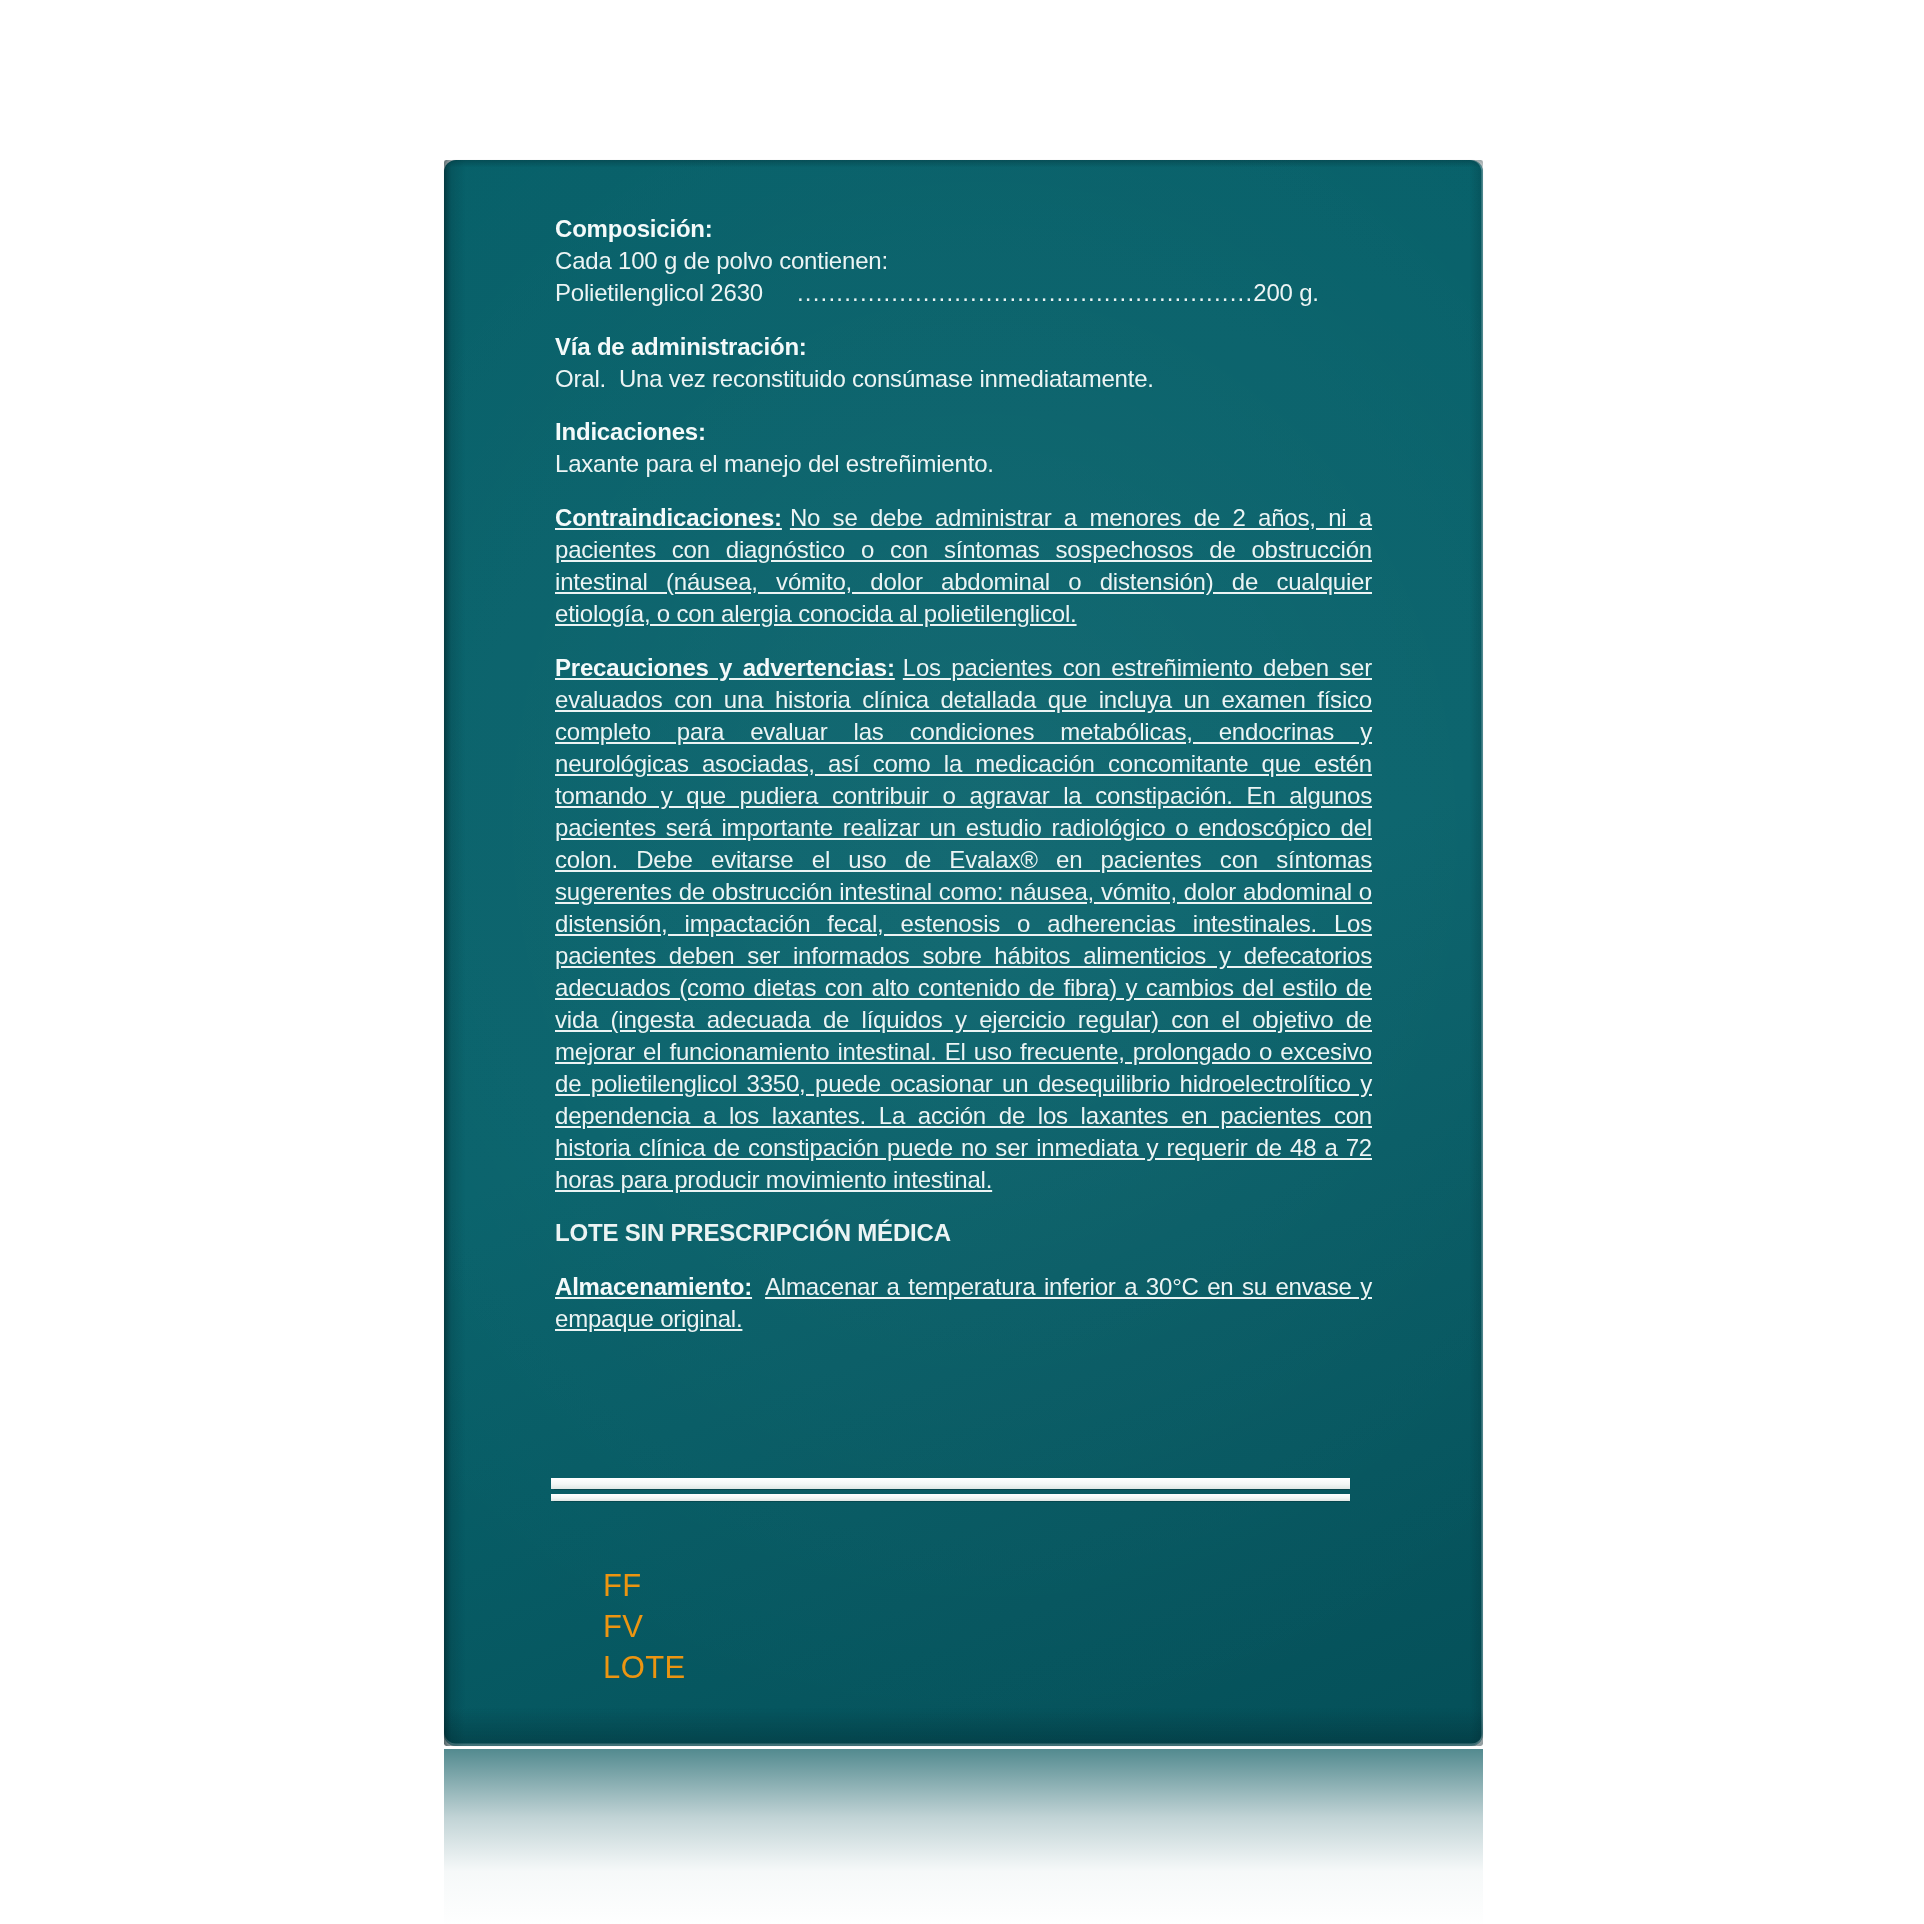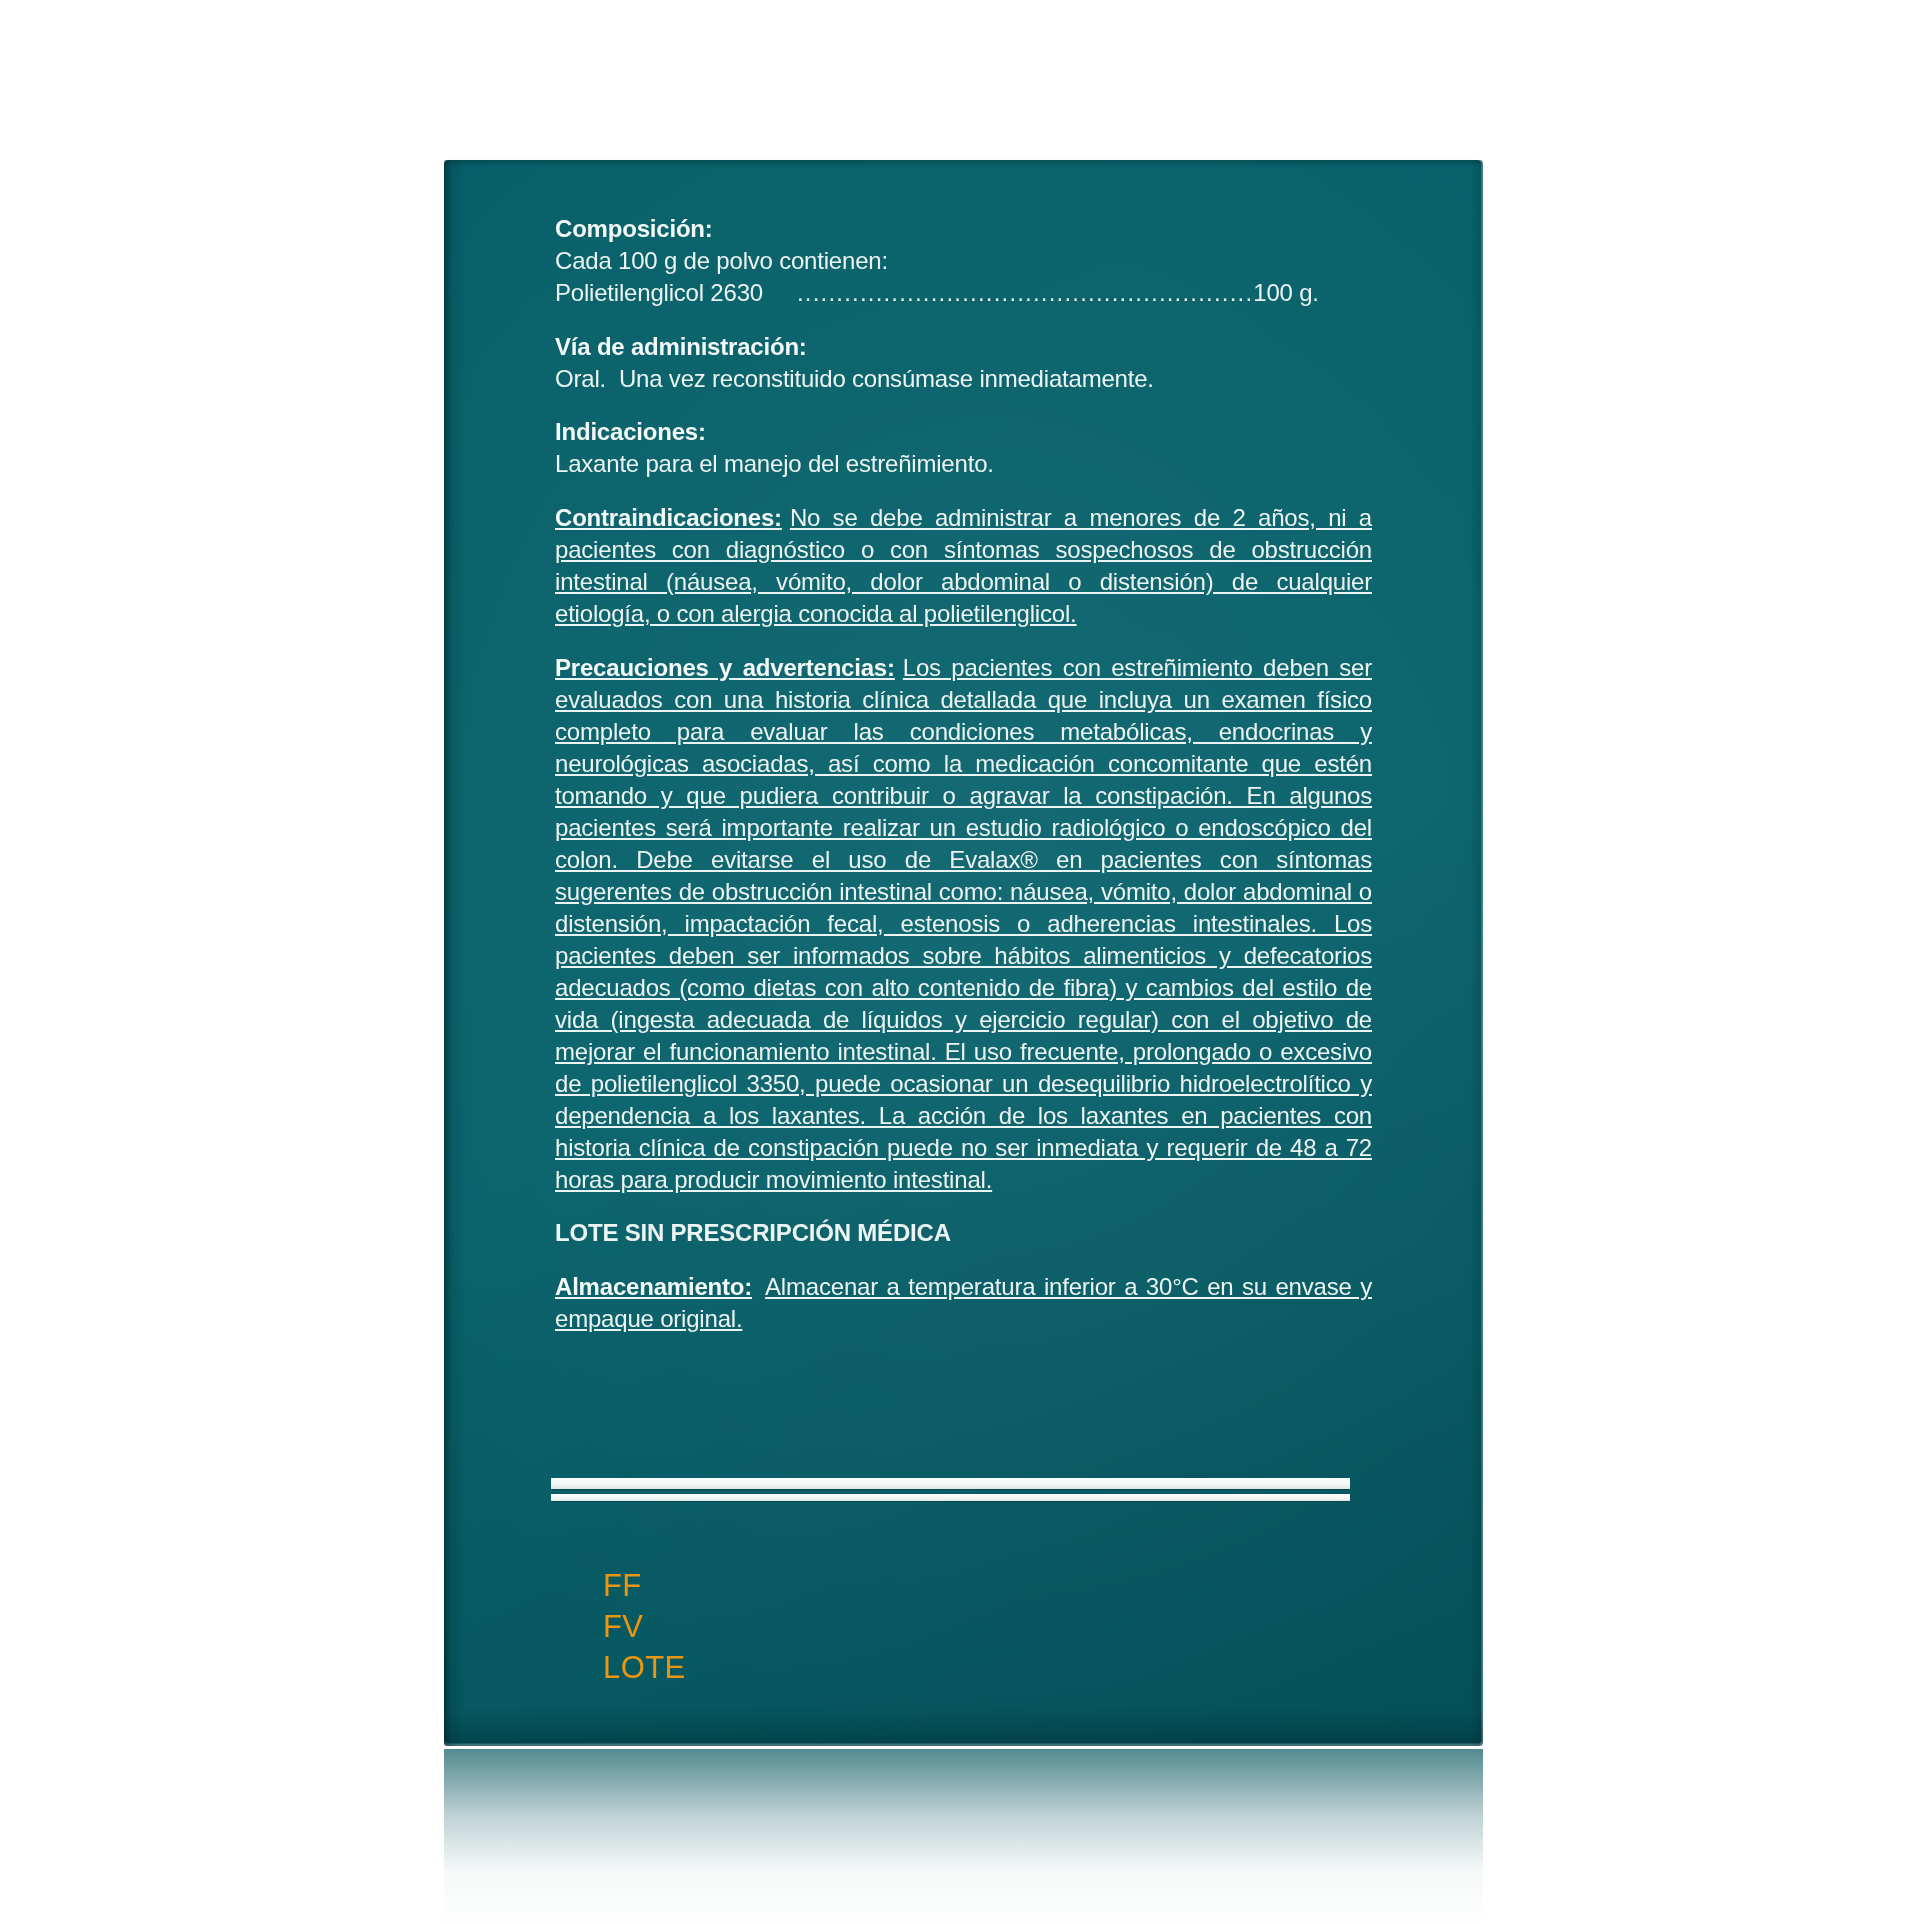--- a/index.html
+++ b/index.html
@@ -27,21 +27,21 @@
     top: 160px;
     width: 1039px;
     height: 1586px;
     background:
       radial-gradient(130% 95% at 52% 42%, rgba(255,255,255,0.05), rgba(0,0,0,0) 62%),
       linear-gradient(158deg, #076069 0%, #08626b 52%, #055059 100%);
     box-shadow:
       inset -1.6px 0 0 rgba(168,214,219,0.55),
       inset 0 -2.4px 0 rgba(205,235,238,0.45),
       0 0 0.8px rgba(0,40,46,0.25);
-    border-radius: 5px;
+    border-radius: 12px;
   }
   
   .panel::after {
     content: "";
     position: absolute;
     inset: 0;
     border-radius: 2.4px;
     pointer-events: none;
     background:
       linear-gradient(to right,  rgba(1,27,33,0.55) 0px, rgba(1,27,33,0.15) 7.2px,  rgba(0,0,0,0) 21px),
@@ -120,21 +120,21 @@
 
 <div class="stage">
 
   <div class="panel">
 
     <div class="label-text">
 
       <p>
         <strong>Composición:</strong><br>
         <span>Cada 100 g de polvo contienen:</span><br>
-        <span class="dotted-row"><span>Polietilenglicol 2630</span><span class="leader-dots">..........................................................</span><span>100 g.</span></span>
+        <span class="dotted-row"><span>Polietilenglicol 2630</span><span class="leader-dots">..........................................................</span><span>200 g.</span></span>
       </p>
 
       <p>
         <strong>Vía de administración:</strong><br>
         <span>Oral.&nbsp; Una vez reconstituido consúmase inmediatamente.</span>
       </p>
 
       <p>
         <strong>Indicaciones:</strong><br>
         <span>Laxante para el manejo del estreñimiento.</span>

